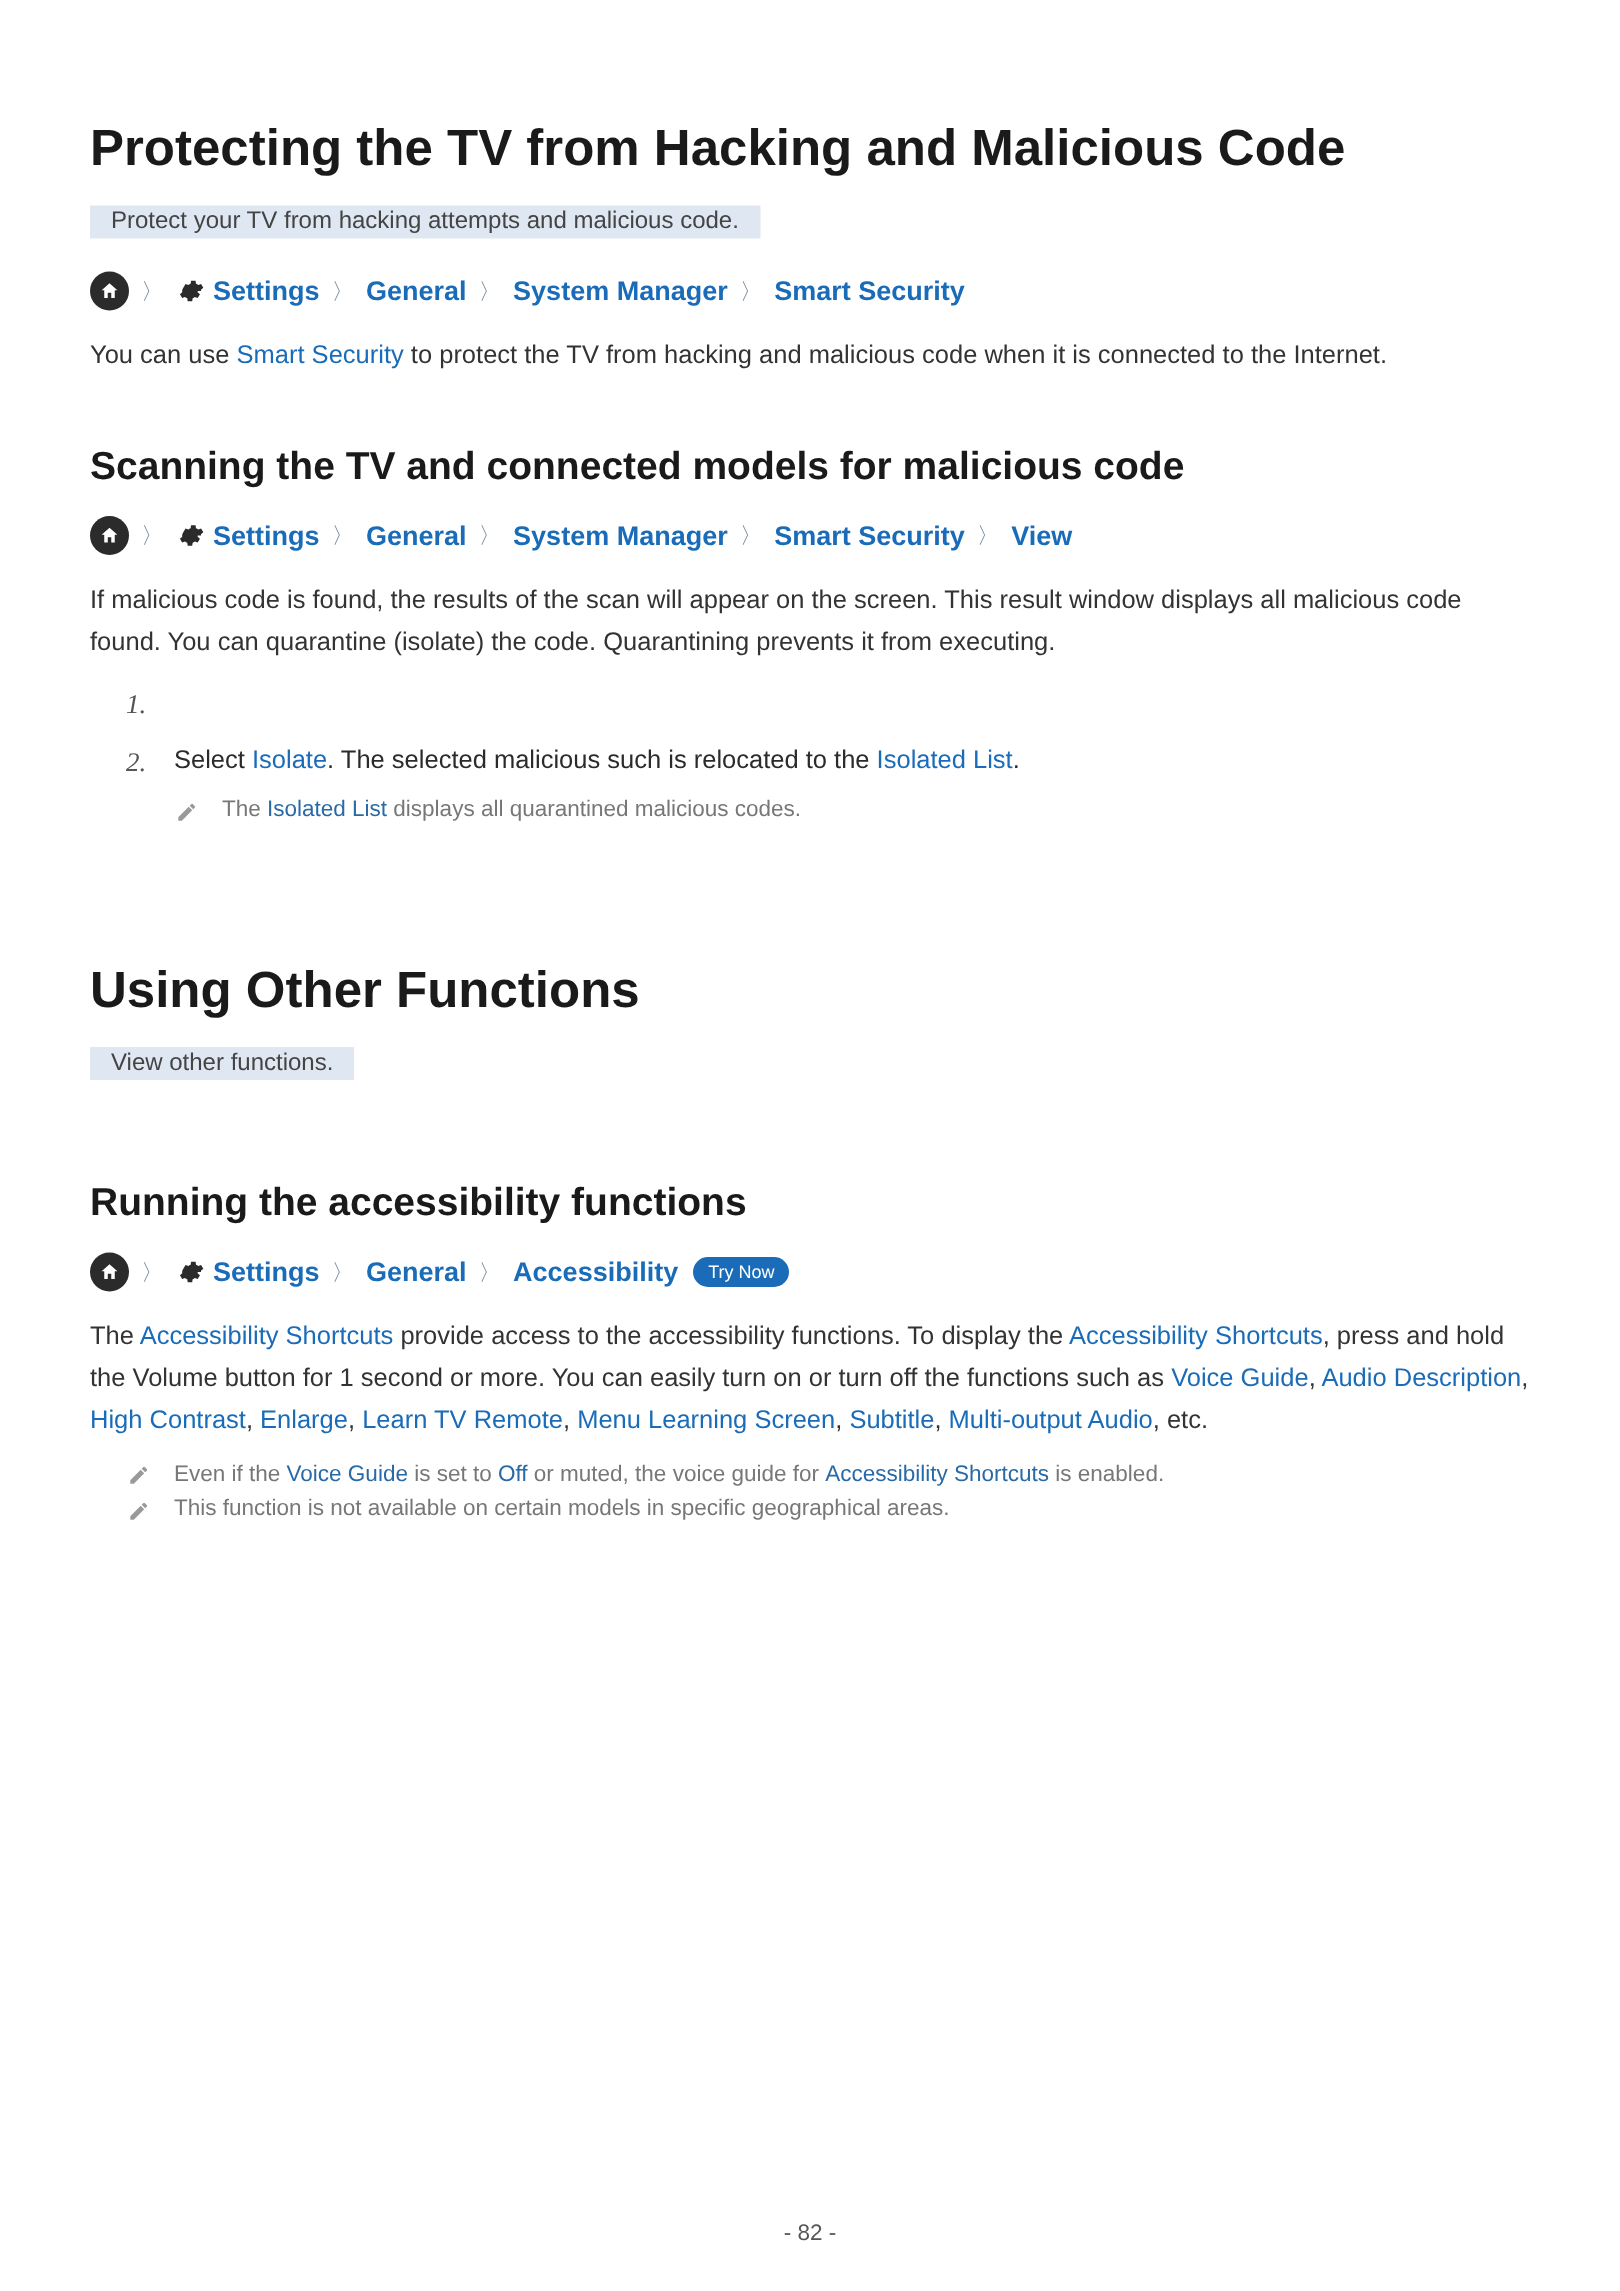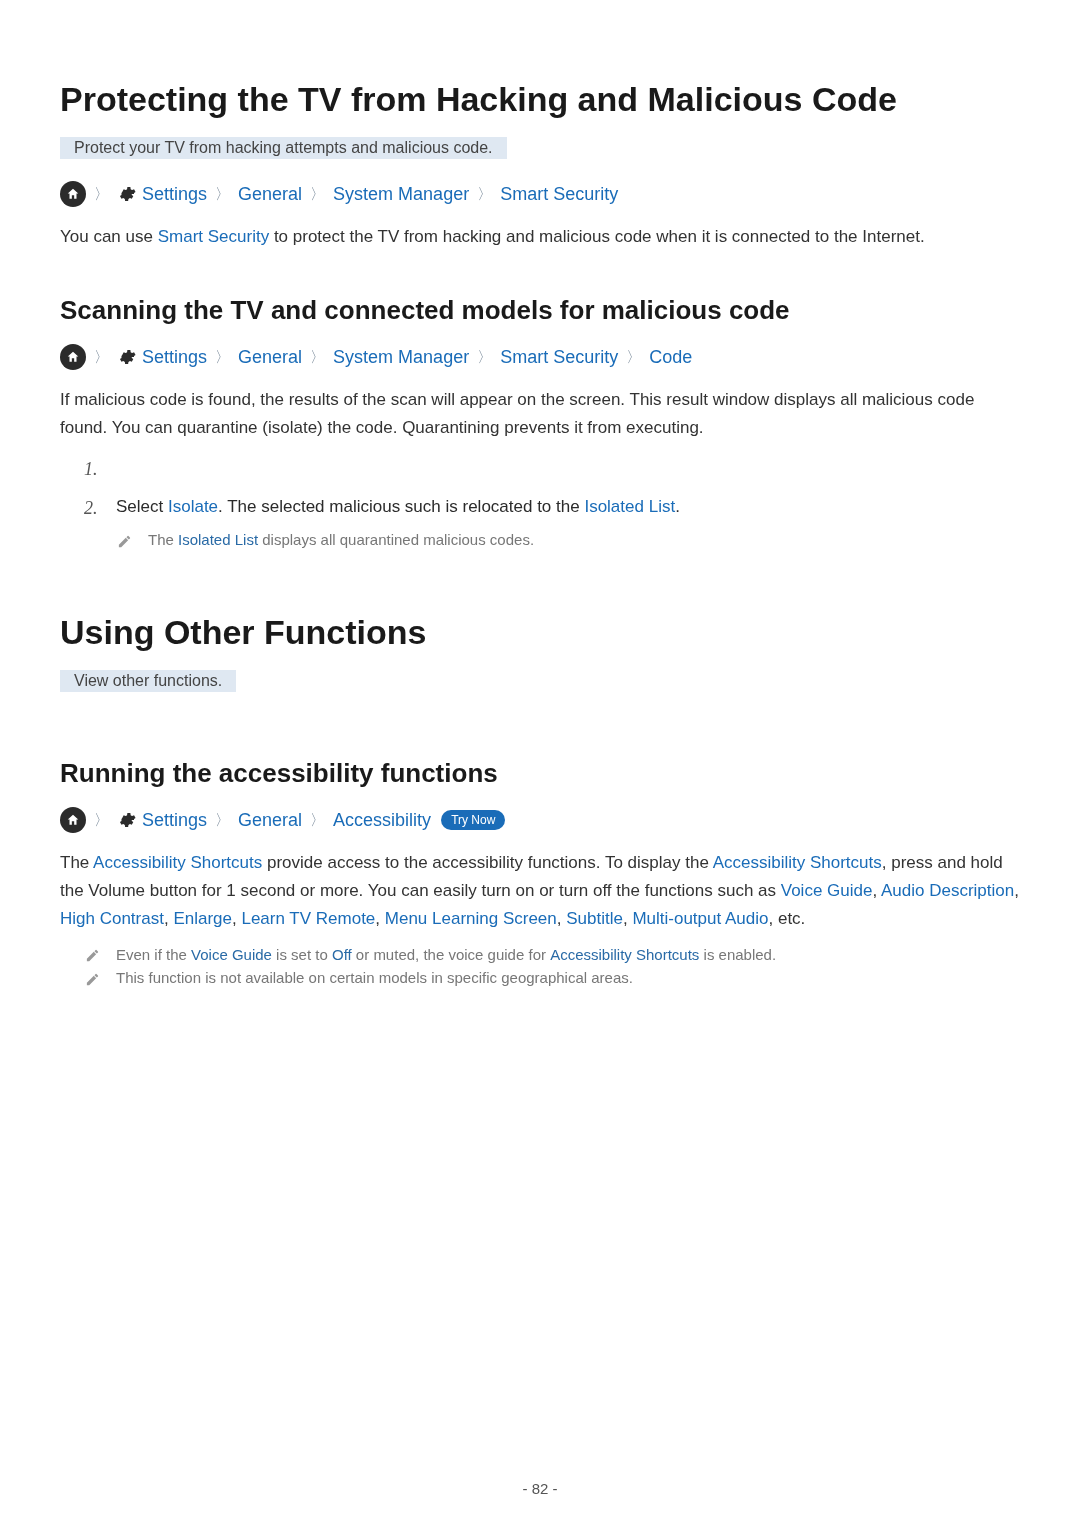--- a/index.html
+++ b/index.html
@@ -51,37 +51,37 @@
       display: inline-flex;
       align-items: center;
       justify-content: center;
     }
     .gear-icon svg { width: 18px; height: 18px; fill: #2b2b2b; }
     .chevron {
       color: #7a8a9a;
       font-size: 15px;
       margin: 0 2px;
     }
-    .crumb-link { color: #1a6cb8; font-weight: 400; }
+    .crumb-link { color: #1a6cb8; font-weight: 700; }
     .compound-crumb { display: inline-flex; align-items: center; gap: 5px; }
     .para {
       font-size: 17px;
       line-height: 1.65;
       color: #333;
       margin-bottom: 12px;
     }
     .link-inline { color: #1a6cb8; }
     .h2 {
       font-size: 26px;
       font-weight: 600;
       color: #1a1a1a;
       margin-top: 44px;
       margin-bottom: 18px;
     }
-    .section-gap { margin-top: 64px; }
+    .section-gap { margin-top: 92px; }
     .ol-list {
       list-style: none;
       margin-top: 12px;
       padding-left: 24px;
     }
     .ol-list li {
       display: flex;
       align-items: flex-start;
       gap: 14px;
       font-size: 17px;
@@ -190,21 +190,21 @@
     </span>
     <span class="crumb-link">Settings</span>
   </span>
   <span class="chevron">〉</span>
   <span class="crumb-link">General</span>
   <span class="chevron">〉</span>
   <span class="crumb-link">System Manager</span>
   <span class="chevron">〉</span>
   <span class="crumb-link">Smart Security</span>
   <span class="chevron">〉</span>
-  <span class="crumb-link">Code</span>
+  <span class="crumb-link">View</span>
 </div>
 
 <p class="para">If malicious code is found, the results of the scan will appear on the screen. This result window displays all malicious code found. You can quarantine (isolate) the code. Quarantining prevents it from executing.</p>
 
 <ol class="ol-list">
   <li>
     <span class="ol-num">1.</span>
   </li>
   <li>
     <span class="ol-num">2.</span>

